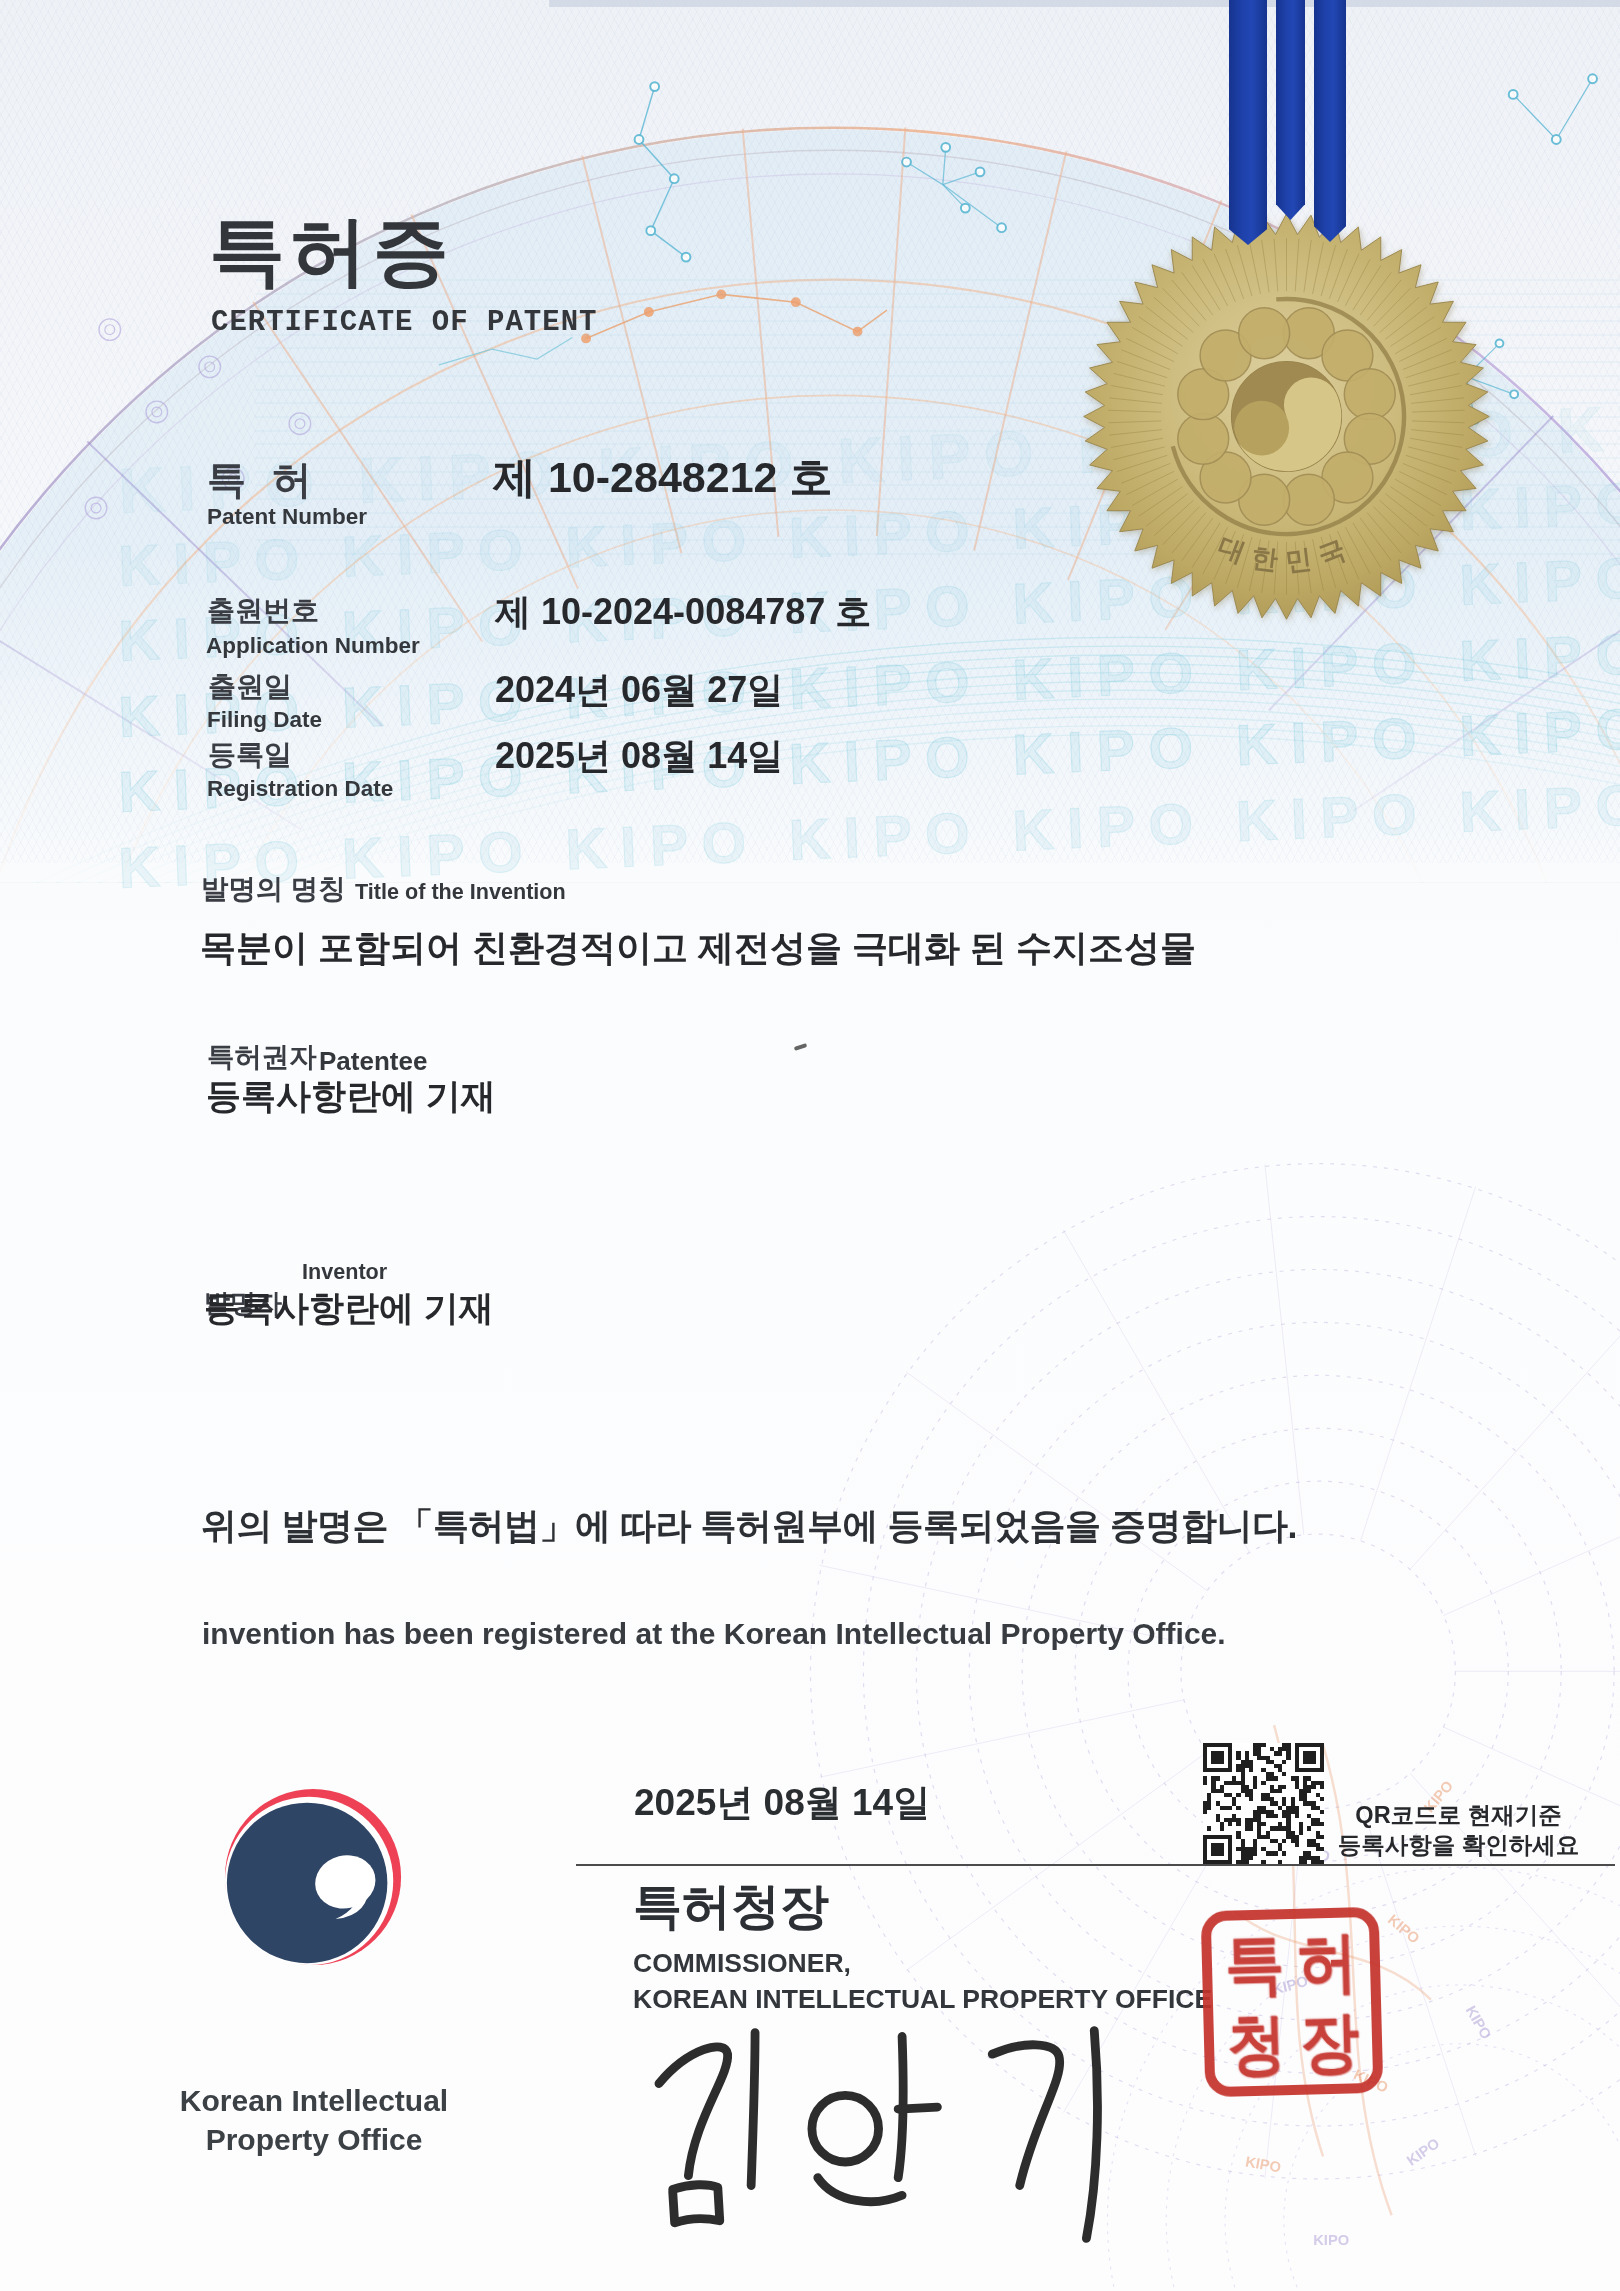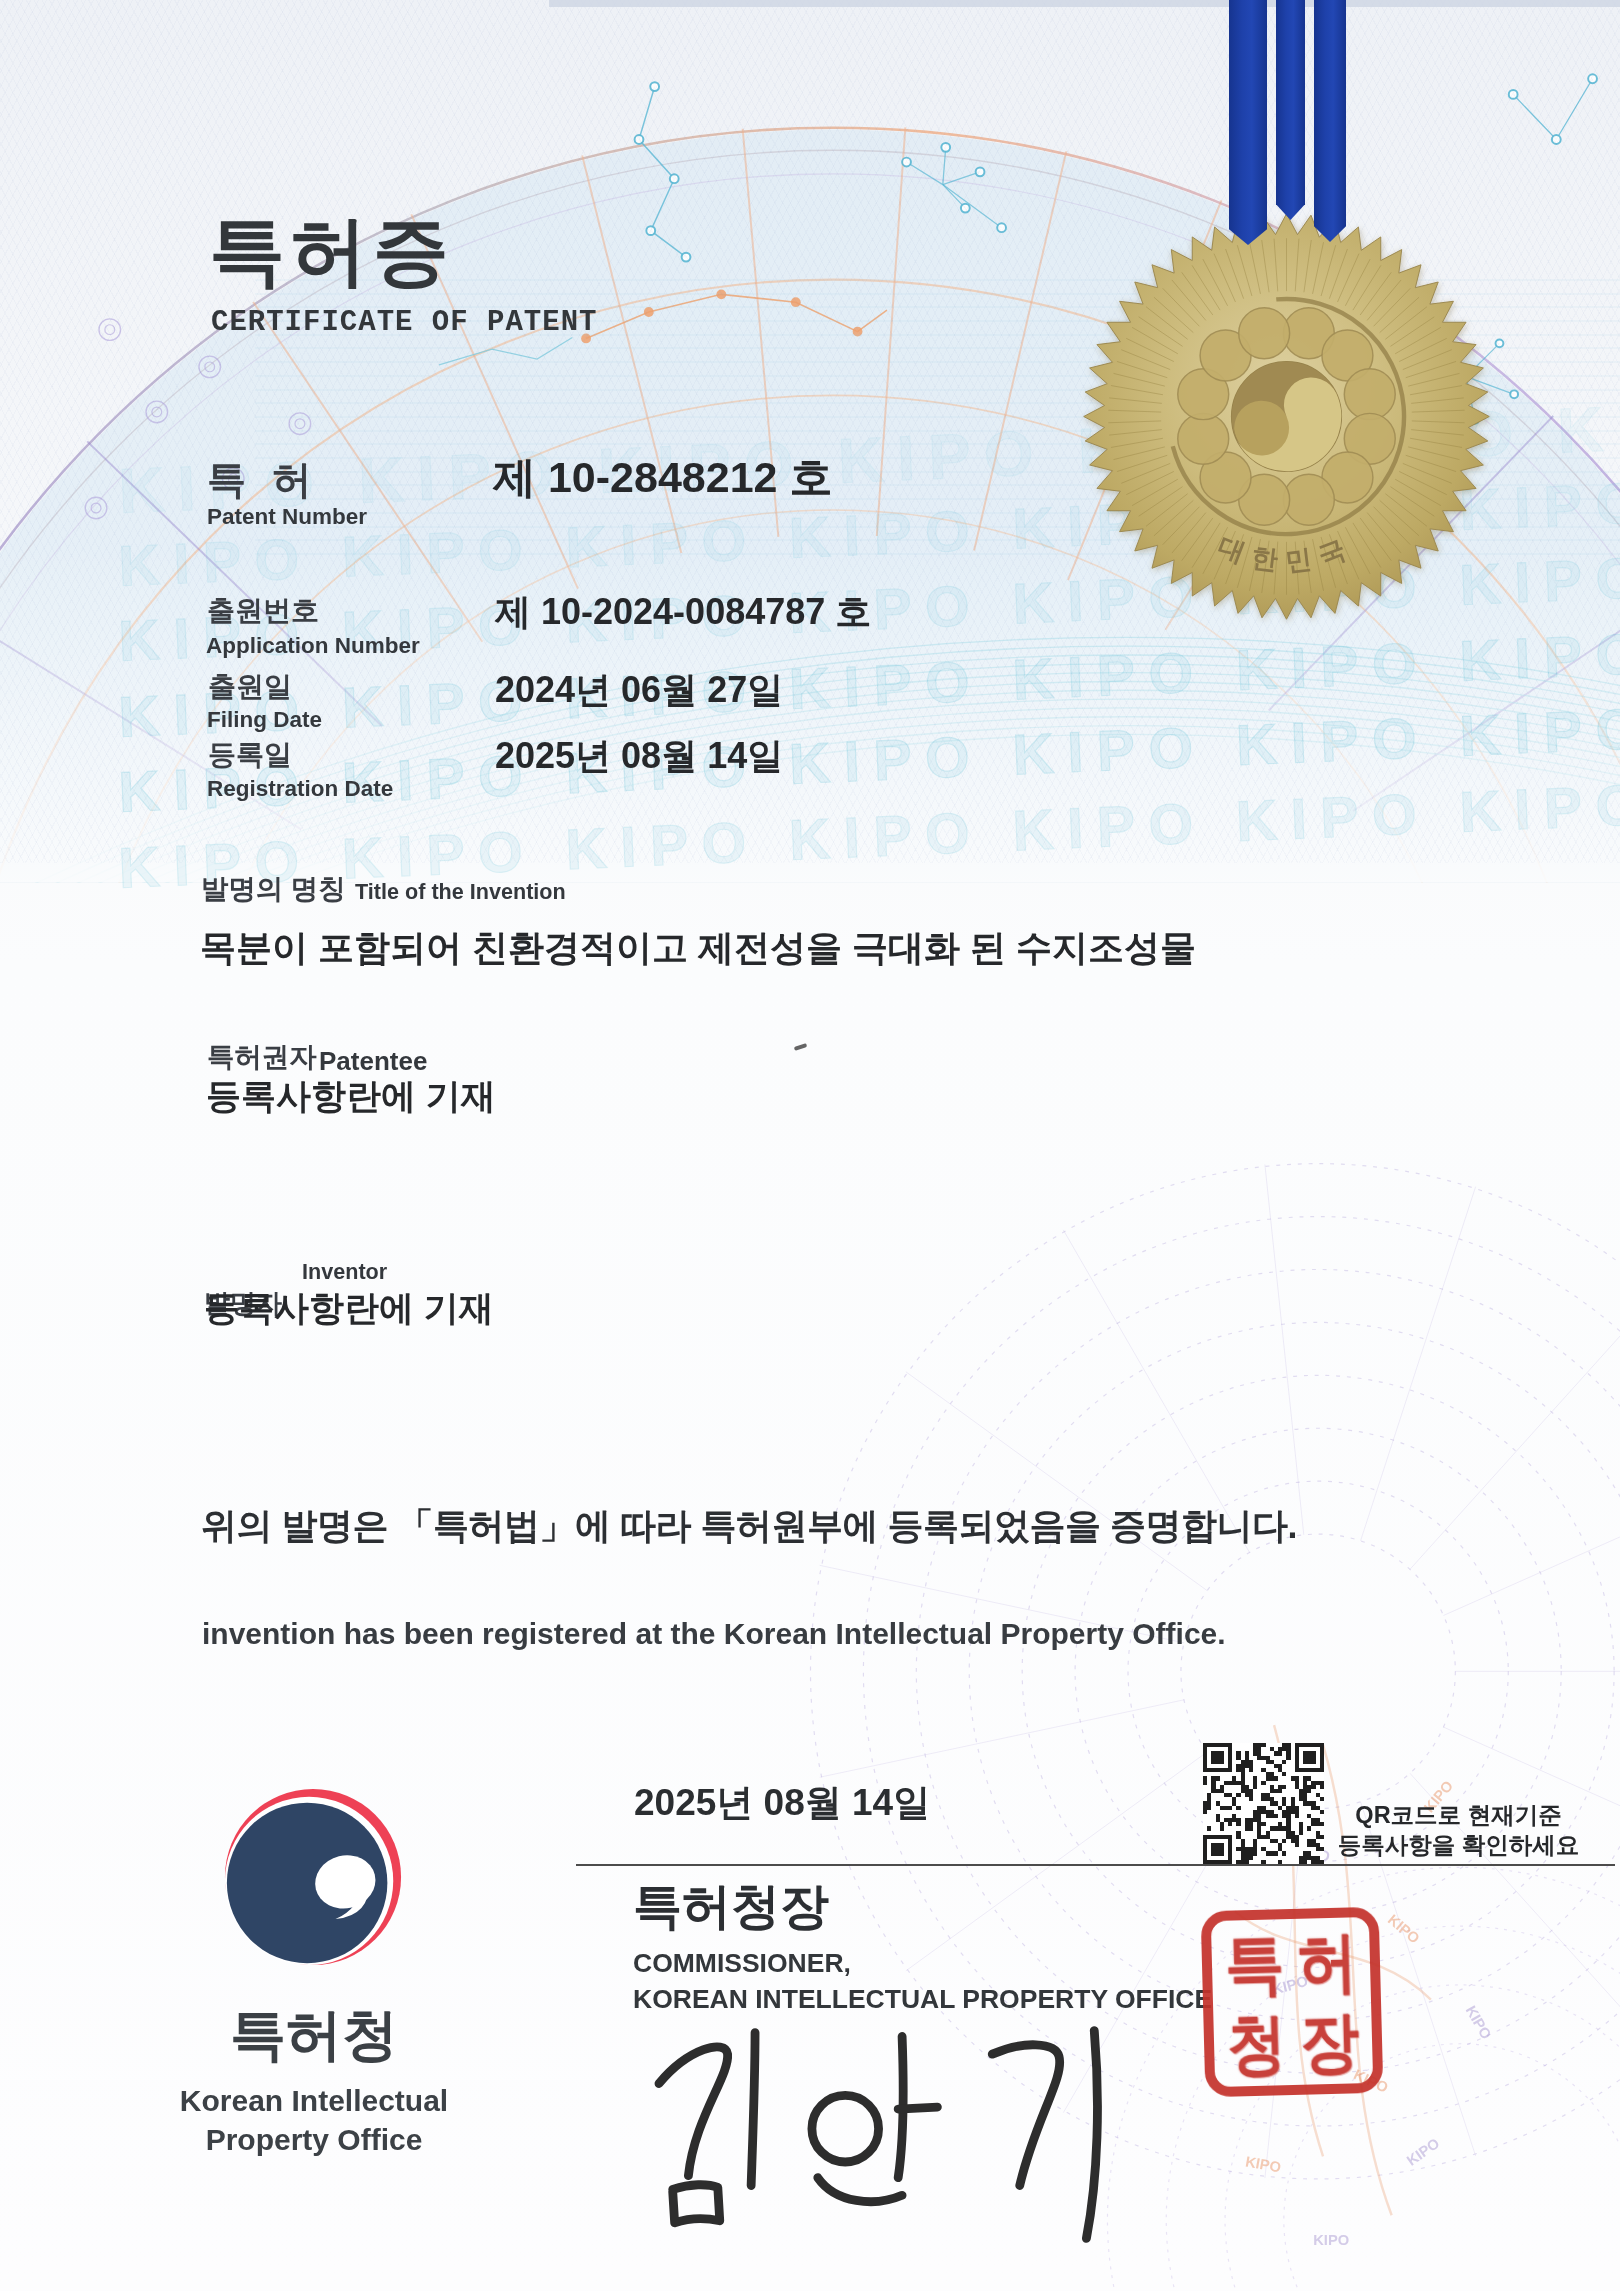--- a/index.html
+++ b/index.html
@@ -707,20 +707,19 @@
     </text>
   </svg>
 
   <svg class="logo" viewBox="0 0 186 186" xmlns="http://www.w3.org/2000/svg">
     <circle cx="93" cy="91" r="90" fill="#ee4155"></circle>
     <circle cx="89" cy="95" r="86" fill="#ffffff"></circle>
     <circle cx="87" cy="97" r="82" fill="#2f4565"></circle>
     <ellipse cx="126" cy="96" rx="31" ry="27" fill="#ffffff" transform="rotate(-14 126 96)"></ellipse>
     <path d="M 150,96 Q 152,130 116,134 Q 142,122 142,98 Z" fill="#ffffff"></path>
   </svg>
-  <div class="org-kr">특허청</div>
   <div class="org-en">
     <div>Korean Intellectual</div>
     <div>Property Office</div>
   </div>
 
 </div>
 
 
 </body></html>

